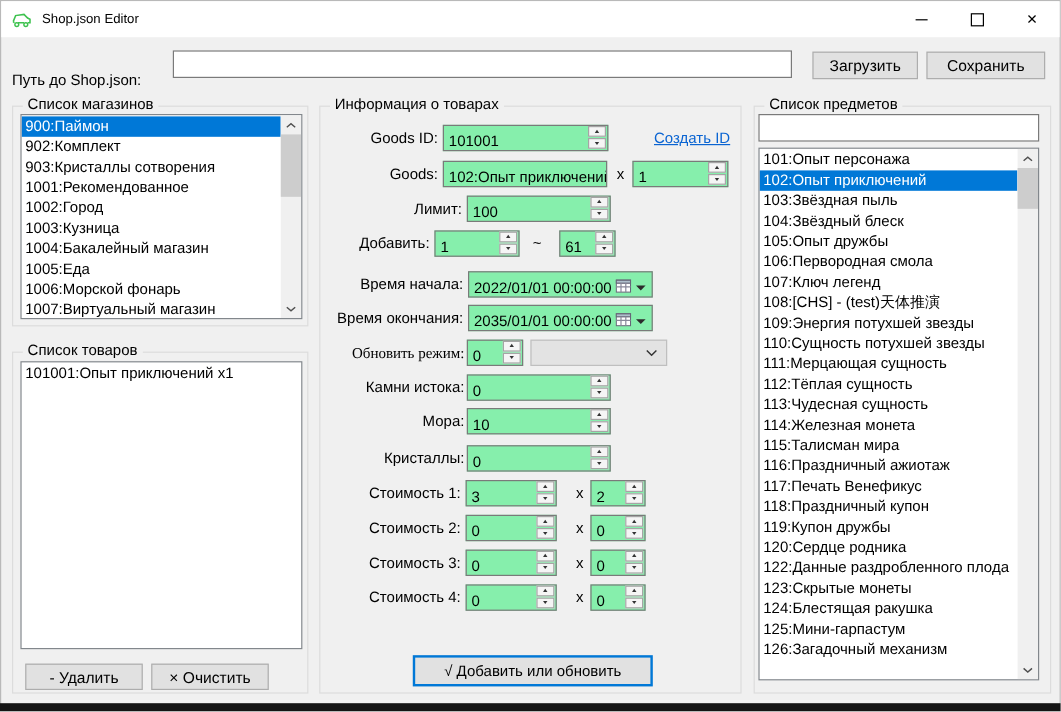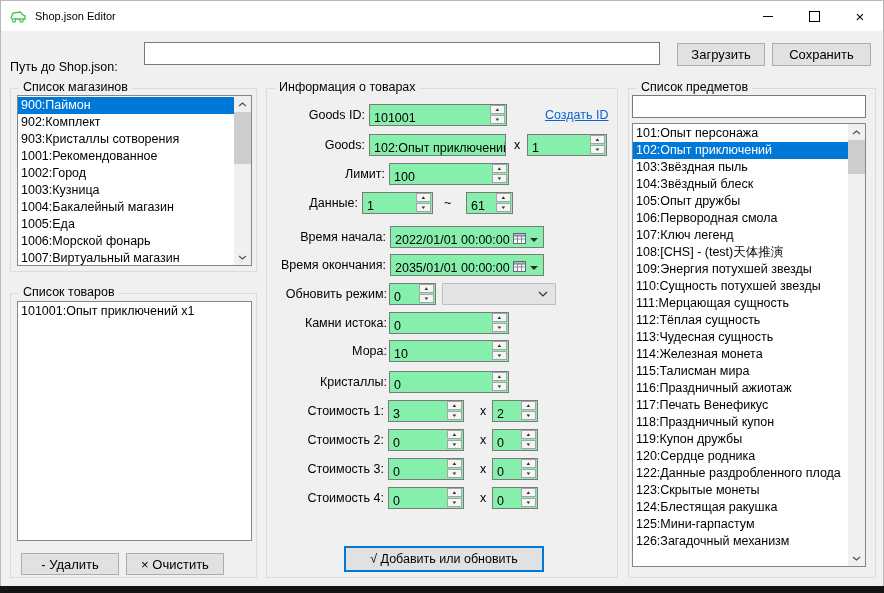--- a/index.html
+++ b/index.html
@@ -170,21 +170,21 @@
     <div class="spin-btns">
           <div class="sb">
             <span class="tri">▲</span>
           </div>
           <div class="sb">
             <span class="tri">▼</span>
           </div>
         </div>
       </div>
 
-    <div class="frow-label" style="left:4px;top:107px;width:87px;">Данные:</div>
+    <div class="frow-label" style="left:4px;top:107px;width:87px;">Добавить:</div>
     <div class="spin" style="left:95px;top:103px;width:71px;">
       <div class="spin-val">1</div>
     <div class="spin-btns">
           <div class="sb">
             <span class="tri">▲</span>
           </div>
           <div class="sb">
             <span class="tri">▼</span>
           </div>
         </div>
@@ -229,21 +229,21 @@
             <rect x="0.5" y="1.5" width="12" height="2.5" fill="#aebecb" stroke="#667"></rect>
             <line x1="0.5" y1="7" x2="12.5" y2="7" stroke="#889"></line>
             <line x1="4.5" y1="4" x2="4.5" y2="11.5" stroke="#889"></line>
             <line x1="8.5" y1="4" x2="8.5" y2="11.5" stroke="#889"></line>
           </svg>
         </span>
         <span class="tri-down"></span>
       </div>
     </div>
 
-    <div class="frow-label" style="left:4px;top:198px;width:116px;">Обновить режим:</div>
+    <div class="frow-label" style="left:4px;top:198px;width:116px;font-family:Liberation Serif, serif;">Обновить режим:</div>
     <div class="spin" style="left:122px;top:194px;width:47px;">
       <div class="spin-val">0</div>
     <div class="spin-btns">
           <div class="sb">
             <span class="tri">▲</span>
           </div>
           <div class="sb">
             <span class="tri">▼</span>
           </div>
         </div>

